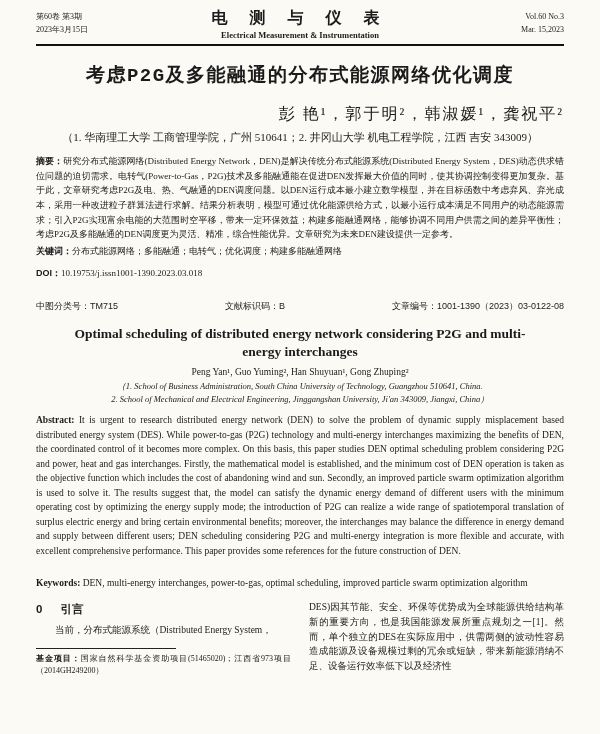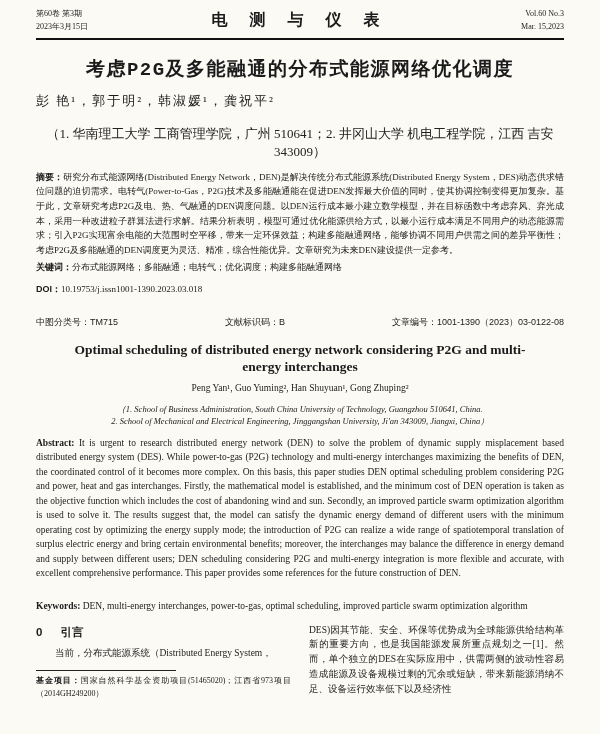--- a/index.html
+++ b/index.html
@@ -30,22 +30,22 @@
   }
   .journal-name-en { font-size:8.5px; font-weight:bold; margin-top:1px; }
 
   
   .title-cn {
     margin:16px 0 0 0;
     text-align:center;
     font-size:19px; font-weight:bold; letter-spacing:1.5px;
     font-family:Liberation Mono, monospace;
   }
-  .authors-cn { margin-top:10px; text-align:left; font-size:13px; letter-spacing:2px; }
-  .affil-cn   { margin-top:15px;  text-align:center; font-size:13px; color:#222; }
+  .authors-cn { margin-top:16px; text-align:right; font-size:16px; letter-spacing:2px; }
+  .affil-cn   { margin-top:5px;  text-align:center; font-size:11px; color:#222; }
 
   .abstract-cn {
     margin:9px 0 0 0;
     font-size:9px; line-height:1.63; text-align:justify;
   }
   .abstract-cn b, .kw-cn b, .doi-line b { font-family:"Liberation Sans", sans-serif; }
   .kw-cn  { margin-top:2px; font-size:9px; line-height:1.6; text-align:justify; }
   .doi-line { margin-top:2px; font-size:9px; }
   .clc-row {
     margin-top:20px;
@@ -54,21 +54,21 @@
   }
 
   
   .title-en {
     margin:12px auto 0 auto;
     max-width:470px;
     text-align:center;
     font-size:13.5px; font-weight:bold; line-height:1.3;
   }
   .authors-en { margin-top:7px; text-align:center; font-size:9.5px; }
-  .affil-en   { margin-top:10px; text-align:center; font-size:8.5px; font-style:italic; line-height:1.45; }
+  .affil-en   { margin-top:3px; text-align:center; font-size:8.5px; font-style:italic; line-height:1.45; }
 
   .abstract-en {
     margin:8px 0 0 0;
     font-size:9.5px; line-height:1.53; text-align:justify;
   }
   .kw-en { margin-top:18px; font-size:9.5px; line-height:1.5; text-align:justify; }
 
   
   .columns {
     margin-top:1px;
@@ -99,20 +99,21 @@
 
 <div class="page">
 
   <div class="journal-header">
     <div class="header-side">
       <div>第60卷 第3期</div>
       <div>2023年3月15日</div>
     </div>
     <div class="header-center">
       <div class="journal-name-cn">电 测 与 仪 表</div>
+      <div class="journal-name-en">Electrical Measurement &amp; Instrumentation</div>
     </div>
     <div class="header-side right">
       <div>Vol.60 No.3</div>
       <div>Mar. 15,2023</div>
     </div>
   </div>
 
   <h1 class="title-cn">考虑P2G及多能融通的分布式能源网络优化调度</h1>
   <div class="authors-cn">彭 艳¹，郭于明²，韩淑媛¹，龚祝平²</div>
   <div class="affil-cn">（1. 华南理工大学 工商管理学院，广州 510641；2. 井冈山大学 机电工程学院，江西 吉安 343009）</div>

